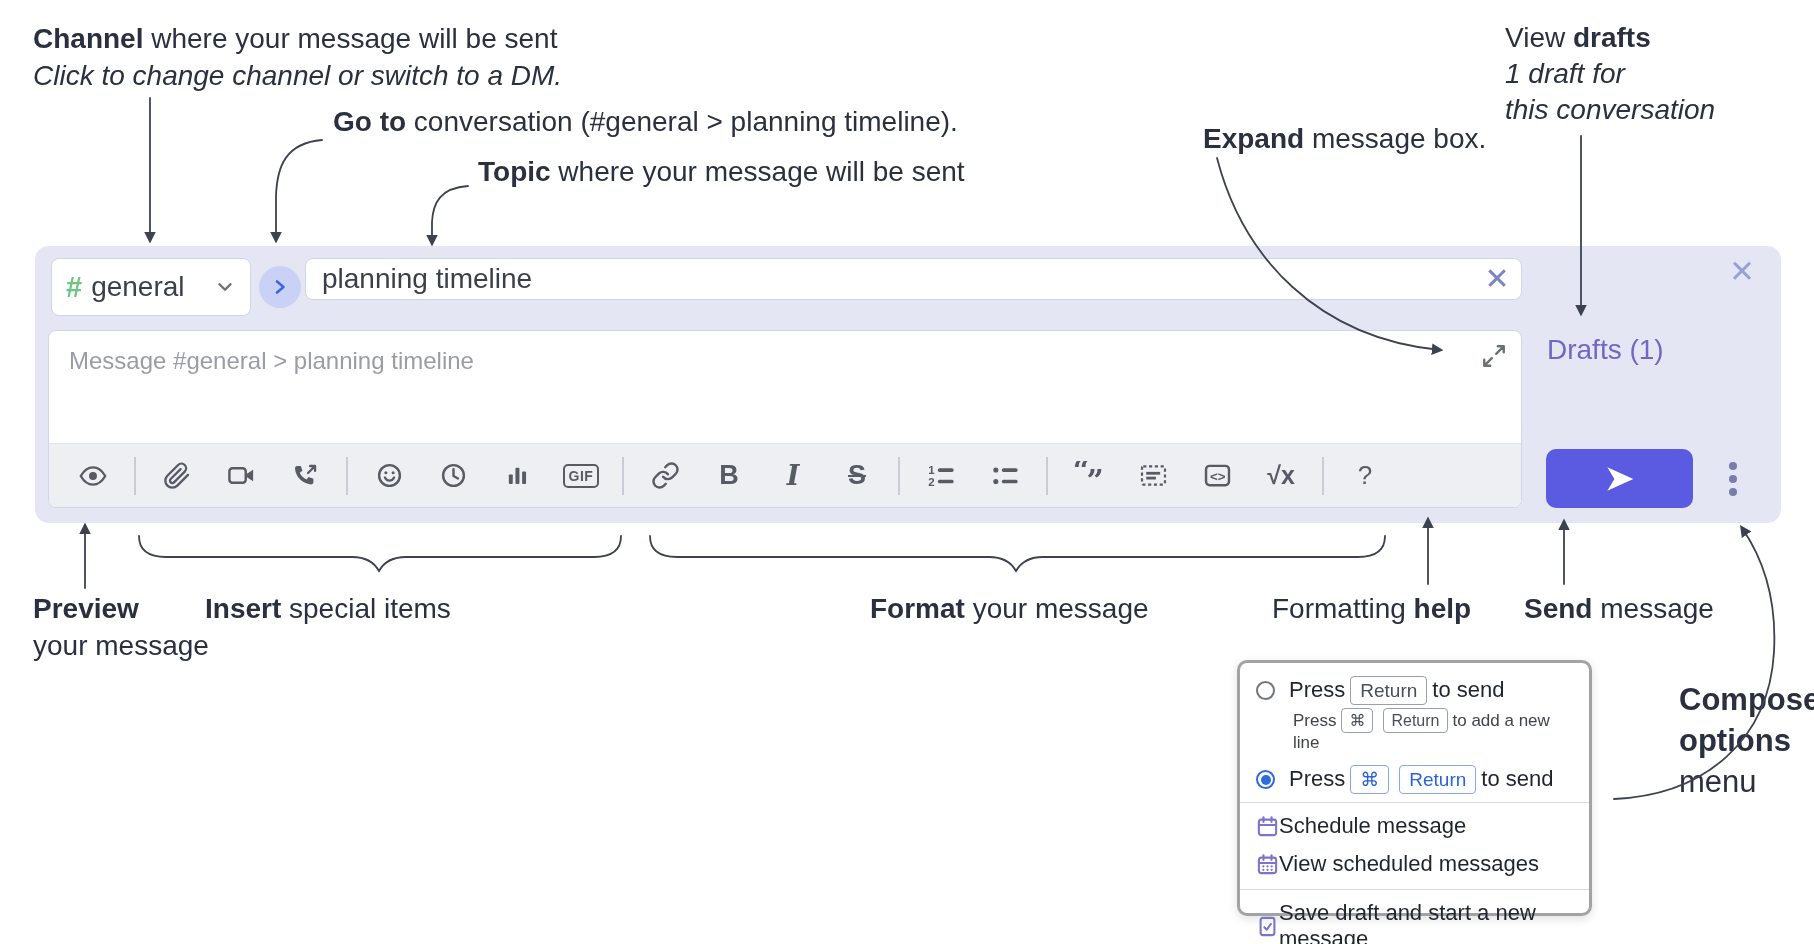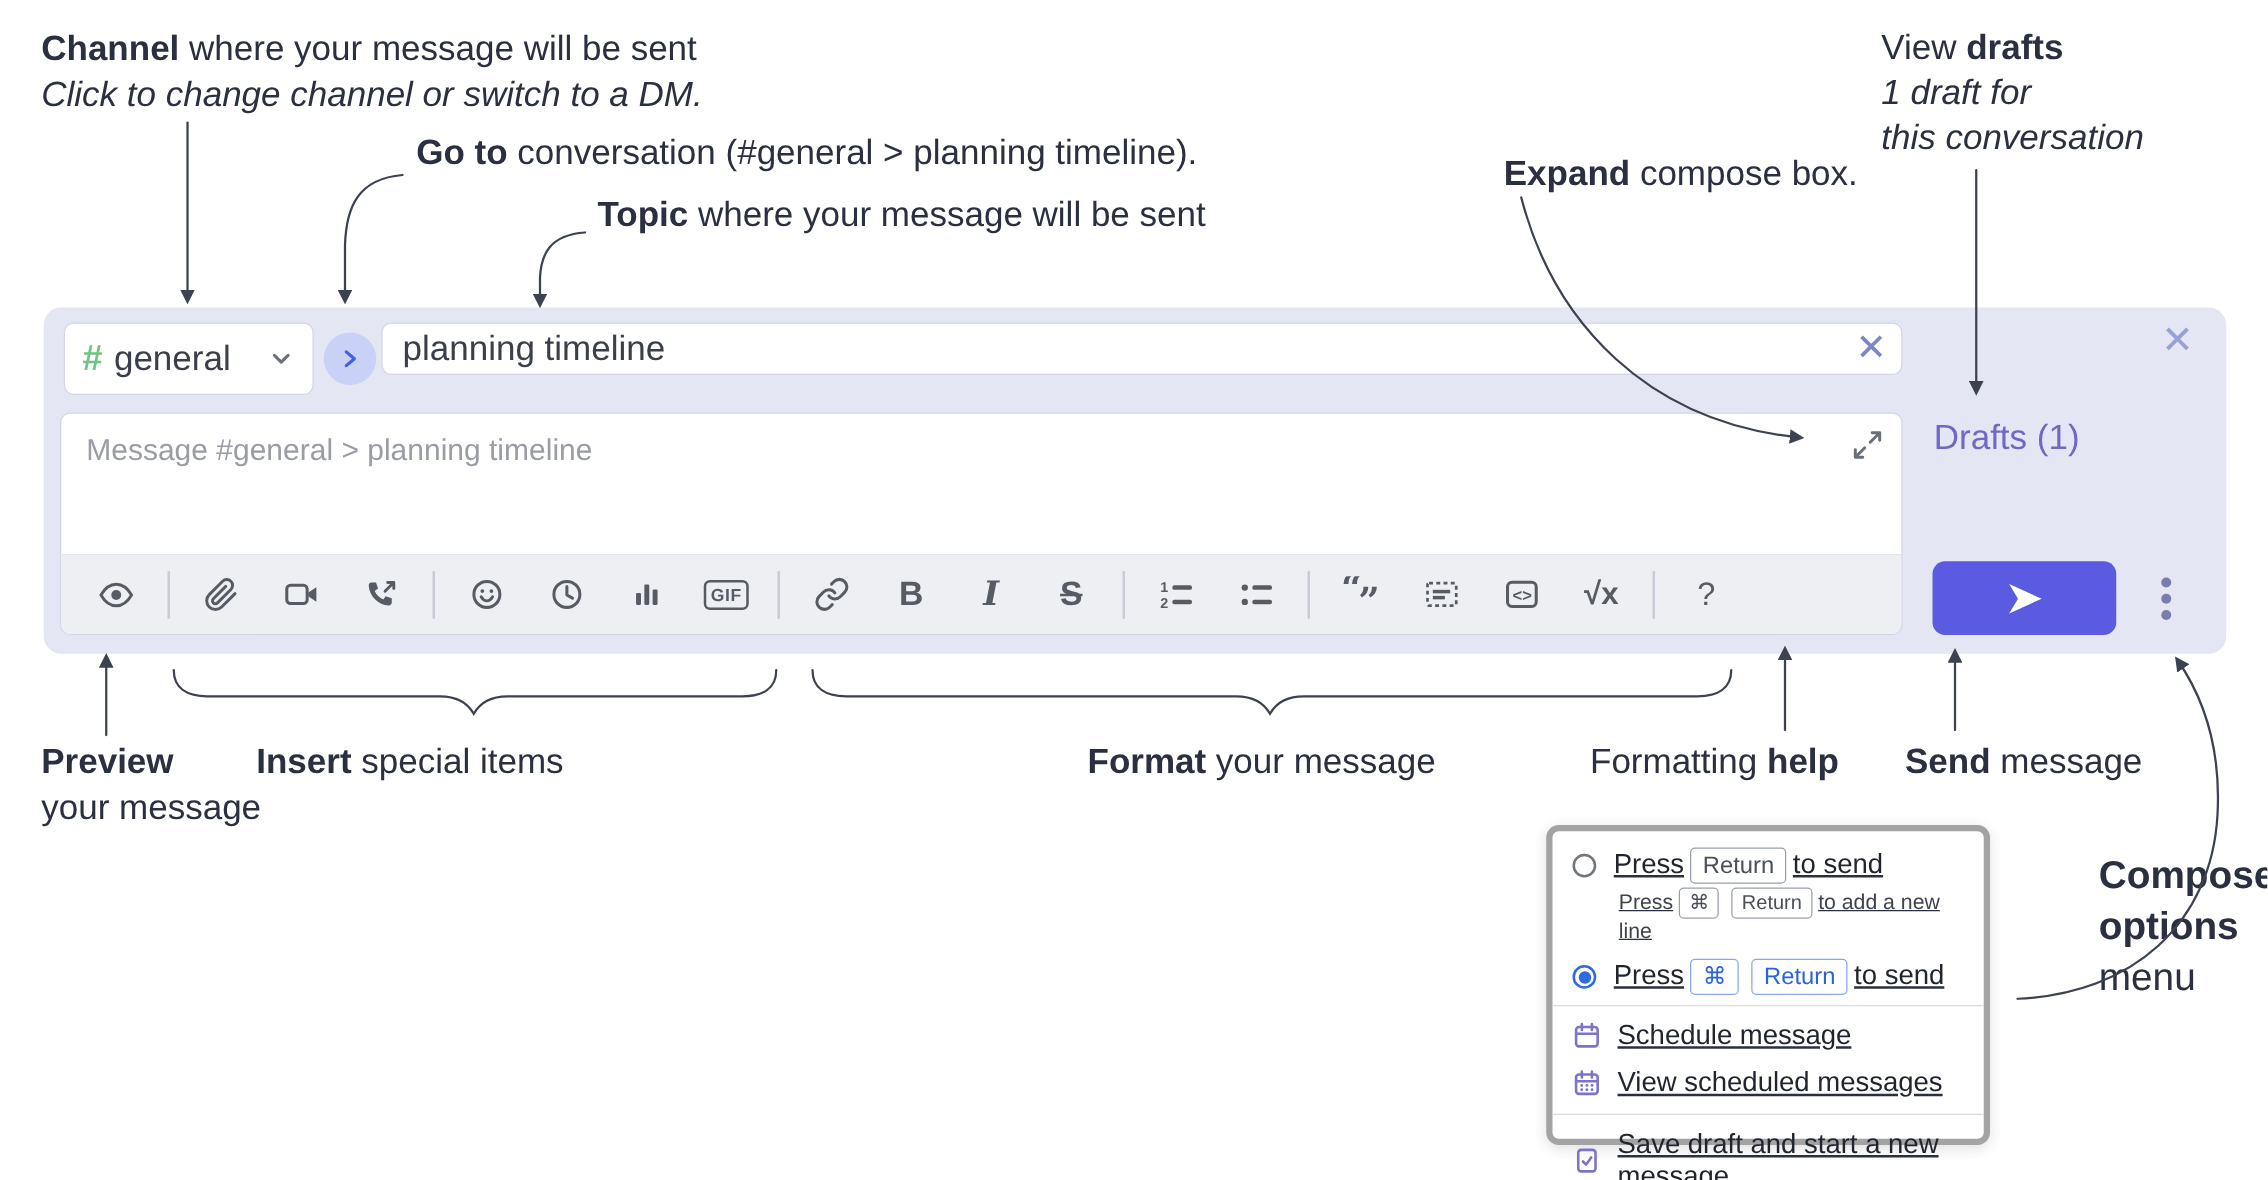--- a/index.html
+++ b/index.html
@@ -45,54 +45,54 @@
   .tb-txt.math{font-size:25px;font-weight:600;}
   .tb-txt.help{font-size:26px;}
   .gif-badge{border:2.5px solid var(--toolbar-icon,#575b64);border-radius:5px;font-size:14px;font-weight:700;
              padding:2px 4px;color:var(--toolbar-icon,#575b64);letter-spacing:.5px;}
   #send-btn{position:absolute;left:1511px;top:203px;width:147px;height:59px;border:none;border-radius:10px;
             background:var(--accent-send,#5a5be1);display:flex;align-items:center;justify-content:center;cursor:pointer;}
   #opts-btn{position:absolute;left:1676px;top:203px;width:44px;height:59px;border:none;background:none;cursor:pointer;
             display:flex;flex-direction:column;align-items:center;justify-content:center;gap:5px;}
   #opts-btn i{width:8px;height:8px;border-radius:50%;background:#787dac;}
   
-  #popup{position:absolute;left:1237px;top:660px;width:355px;height:256px;background:#fff;border:5px solid #a3a3a3;
-         border-radius:10px;box-shadow:0 3px 10px rgba(40,40,60,.14);box-sizing:border-box;padding:8px 0 0;text-decoration:underline;}
+  #popup{position:absolute;left:1237px;top:660px;width:355px;height:256px;background:#fff;border:3px solid #a3a3a3;
+         border-radius:10px;box-shadow:0 3px 10px rgba(40,40,60,.14);box-sizing:border-box;padding:8px 0 0;}
   .pm-opt{display:flex;align-items:center;padding:5px 16px 2px;font-size:22px;color:#1f242e;cursor:pointer;}
   .pm-sub{padding:1px 10px 7px 53px;font-size:17px;color:#3f434c;}
   .radio{width:19px;height:19px;border-radius:50%;border:2px solid #71757c;box-sizing:border-box;margin-right:14px;flex:none;position:relative;}
   .radio.checked{border-color:var(--radio-selected,#2f6ade);}
   .radio.checked::after{content:"";position:absolute;left:2.5px;top:2.5px;width:10px;height:10px;border-radius:50%;
                         background:var(--radio-selected,#2f6ade);}
   kbd{border:1px solid #9aa0ab;border-radius:4px;background:#fff;color:#4a4f59;padding:0 7px;margin:0 5px;
       font-family:"Liberation Sans",sans-serif;font-size:16px;line-height:23px;display:inline-block;}
   kbd.blue{border-color:#88a7f2;color:var(--kbd-blue,#2b63d9);}
   kbd.lg{font-size:19px;line-height:27px;padding:0 9px;}
   .pm-div{border-top:1px solid #d9dbe0;margin:6px 0 4px;}
-  .pm-item{display:flex;align-items:center;gap:13px;padding:6px 16px;font-size:22px;color:#1f242e;cursor:pointer;}
+  .pm-item{display:flex;align-items:center;padding:6px 16px;font-size:22px;color:#1f242e;cursor:pointer;}
   
   #overlay{position:absolute;inset:0;pointer-events:none;z-index:10;}
 </style>
 </head>
 <body>
 
 <div id="stage">
 
   <div class="ann" style="left:333px;top:103px;">
     <span class="b">Go to</span><span> conversation (#general &gt; planning timeline).</span>
   </div>
   <div class="ann" style="left:33px;top:20px;">
     <div><span class="b">Channel</span><span> where your message will be sent</span></div>
     <div class="it">Click to change channel or switch to a DM.</div>
   </div>
   <div class="ann" style="left:478px;top:153px;">
     <span class="b">Topic</span><span> where your message will be sent</span>
   </div>
   <div class="ann" style="left:1203px;top:120px;">
-    <span class="b">Expand</span><span> compose box.</span>
+    <span class="b">Expand</span><span> message box.</span>
   </div>
   <div class="ann" style="left:1505px;top:20px;line-height:36px;">
     <div><span>View </span><span class="b">drafts</span></div>
     <div class="it">1 draft for</div>
     <div class="it">this conversation</div>
   </div>
   <div class="ann" style="left:205px;top:590px;">
     <span class="b">Insert</span><span> special items</span>
   </div>
   <div class="ann" style="left:33px;top:590px;">

